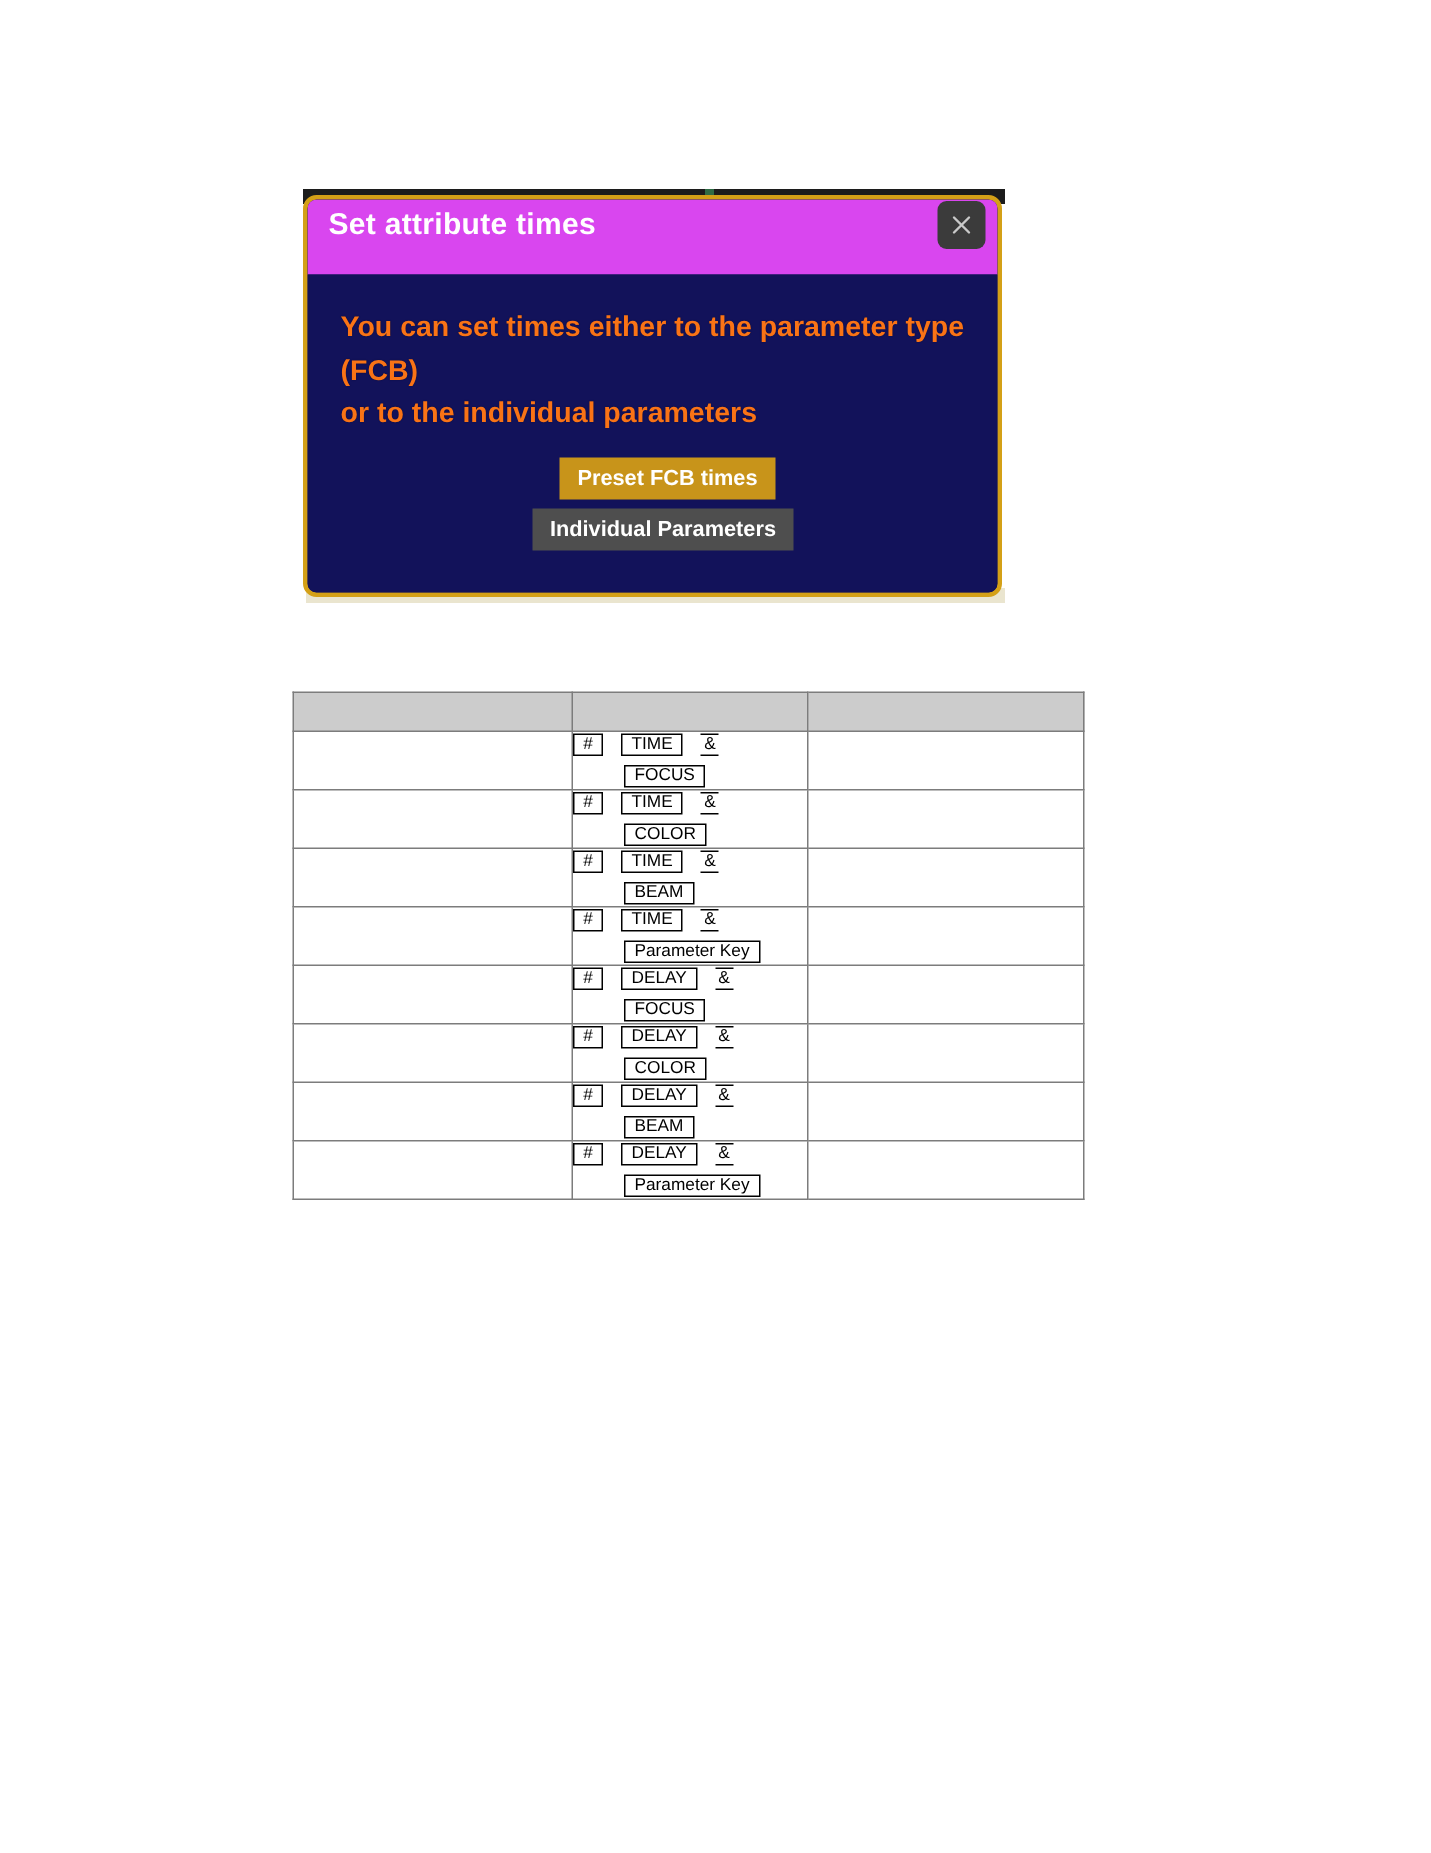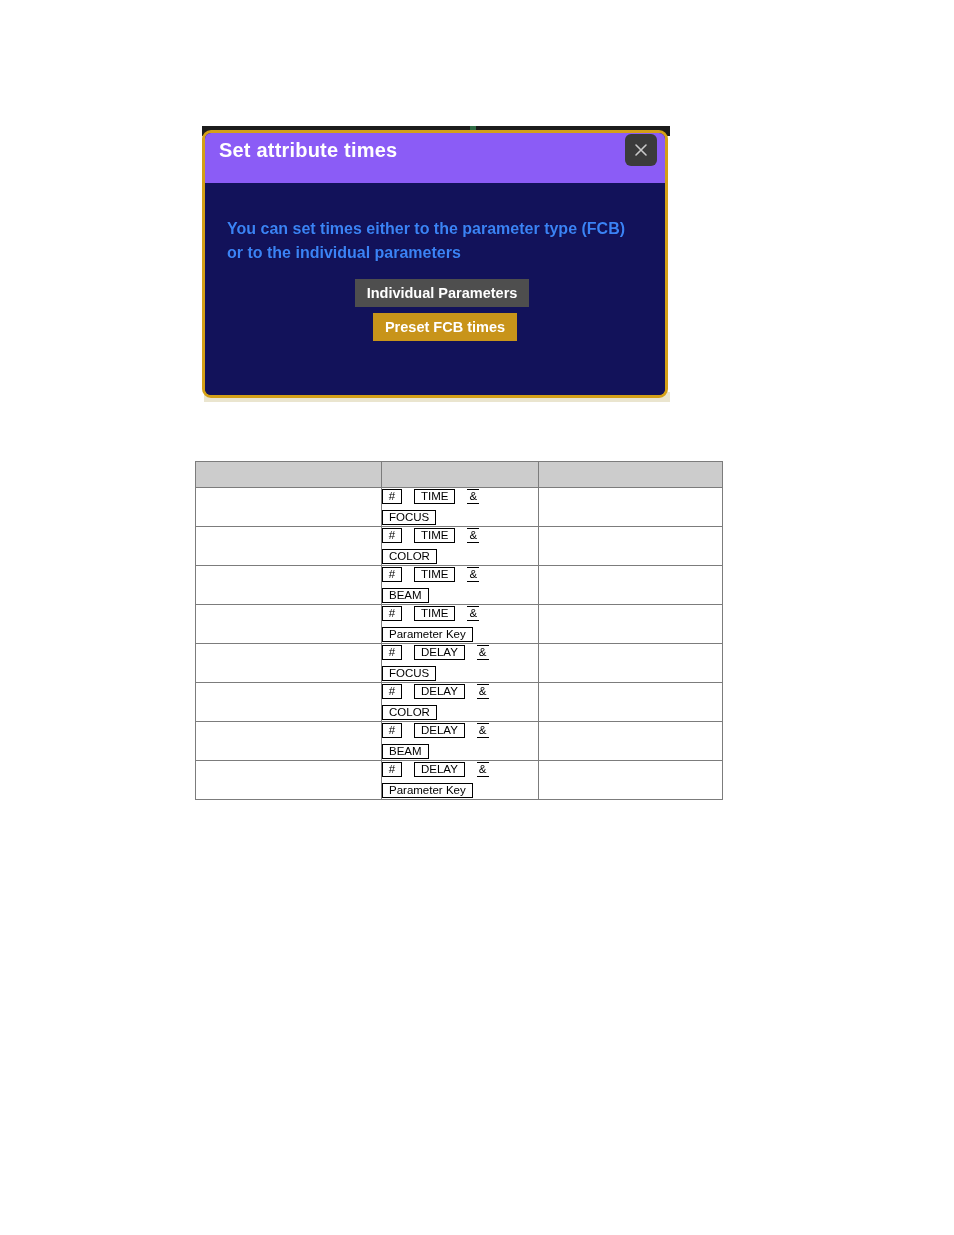--- a/index.html
+++ b/index.html
@@ -50,21 +50,21 @@
     width: 466px;
     height: 268px;
     box-sizing: border-box;
     border: 3px solid #d4a017;
     border-radius: 9px;
     background: #12125a;
     overflow: hidden;
   }
   #dialog-titlebar {
     height: 50px;
-    background: #8b5cf6;
+    background: #d946ef;
     display: flex;
     align-items: center;
     justify-content: space-between;
     padding: 0 8px 16px 14px;
     box-sizing: border-box;
   }
   #dialog-title {
     color: #ffffff;
     font-size: 20px;
     font-weight: bold;
@@ -83,26 +83,26 @@
   }
   #dialog-close svg { display: block; }
 
   #dialog-body {
     background: #12125a;
     height: 212px;
     padding: 18px 22px 0 22px;
     box-sizing: border-box;
   }
   #dialog-message {
-    color: #3b82f6;
-    font-size: 16px;
+    color: #f97316;
+    font-size: 19px;
     font-weight: bold;
     line-height: 1.5;
     white-space: pre-line;
-    margin: 16px 0 14px 0;
+    margin: 4px 0 14px 0;
     text-shadow: 0 0 1px rgba(0,0,0,.4);
   }
 
   .btn-row {
     display: flex;
     margin-bottom: 6px;
   }
   .btn {
     font-family: "Liberation Sans", sans-serif;
     font-size: 14.5px;
@@ -146,21 +146,21 @@
 
   .keycell {
     padding: 7px 0 7px 6px;
   }
   .keyline {
     display: flex;
     align-items: center;
     margin-bottom: 4px;
     height: 17px;
   }
-  .keyline:last-child { margin-bottom: 0; }
+  .keyline:last-child { margin-bottom: 0; margin-left: 34px; }
 
   .keybox {
     display: inline-flex;
     align-items: center;
     justify-content: center;
     border: 1px solid #000000;
     background: #ffffff;
     font-family: "Liberation Sans", sans-serif;
     font-size: 11.5px;
     color: #000000;
@@ -202,25 +202,25 @@
       <svg width="16" height="16" viewBox="0 0 16 16" aria-hidden="true">
         <path d="M3 3 L13 13 M13 3 L3 13" stroke="#c9c9c9" stroke-width="1.6" stroke-linecap="round" fill="none"></path>
       </svg>
     </div>
   </div>
 
   <div id="dialog-body">
     <p id="dialog-message">You can set times either to the parameter type (FCB)
 or to the individual parameters</p>
 
+    <div class="btn-row row-preset">
+      <button class="btn btn-primary">Preset FCB times</button>
+    </div>
     <div class="btn-row row-individual">
       <button class="btn btn-secondary">Individual Parameters</button>
-    </div>
-    <div class="btn-row row-preset">
-      <button class="btn btn-primary">Preset FCB times</button>
     </div>
   </div>
 
 </div>
 
 <table id="key-table">
   <colgroup>
     <col class="col-desc">
       <col class="col-keys">
       <col class="col-notes">

